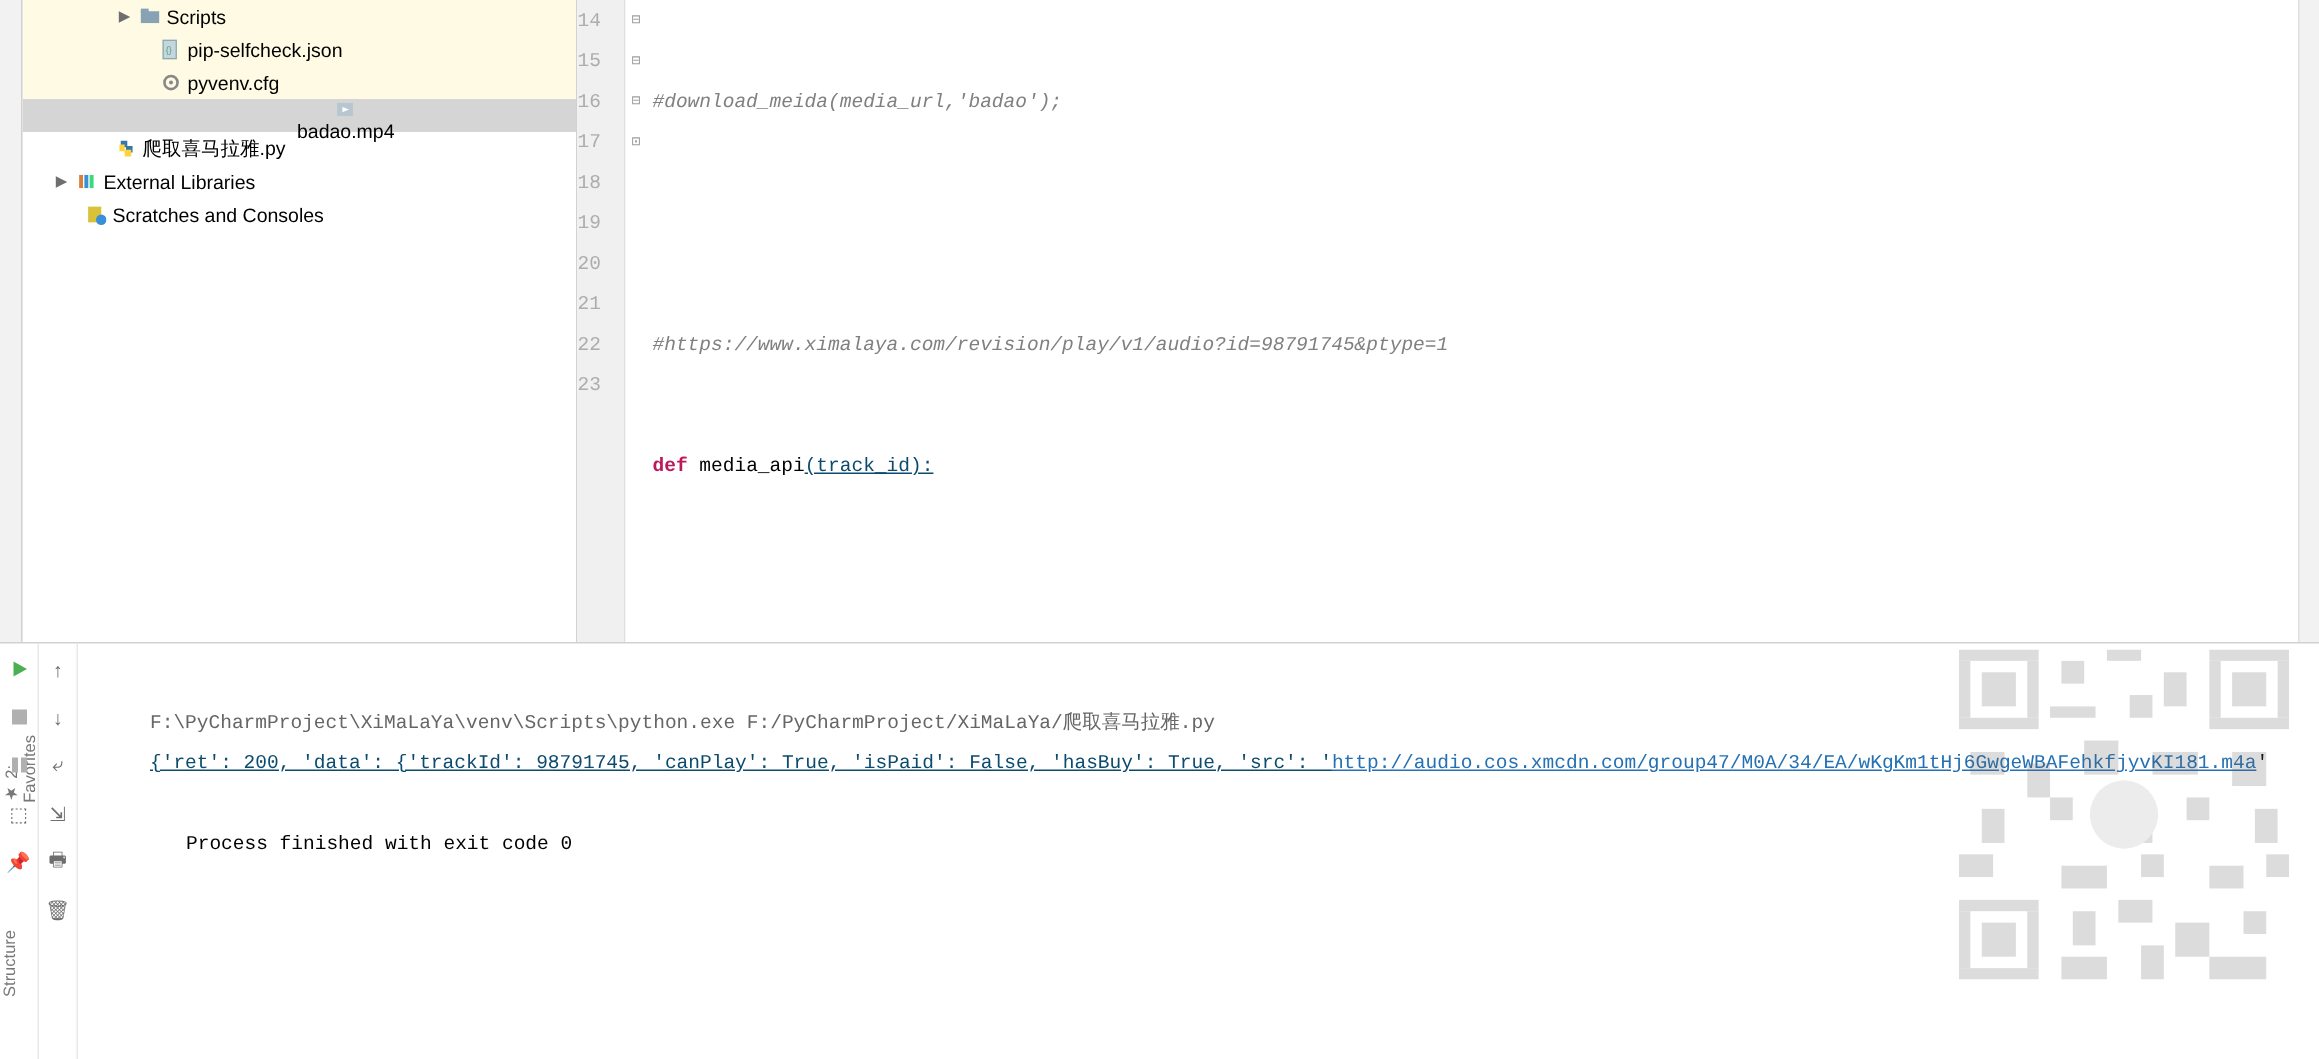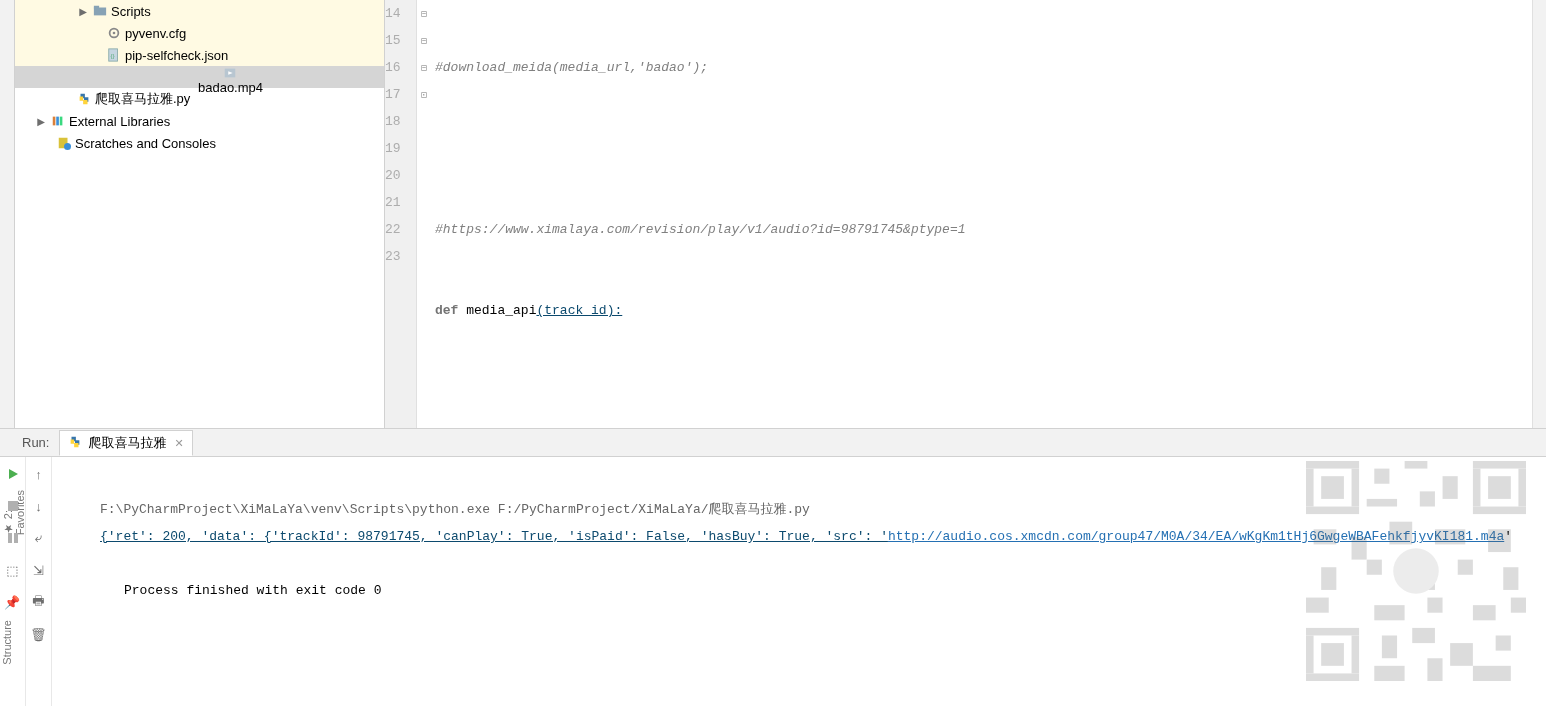--- a/index.html
+++ b/index.html
@@ -21,21 +21,21 @@
 .indent2 { padding-left: 90px; }
 .indent0b { padding-left: 18px; }
 .indent0c { padding-left: 40px; }
 .highlight-region { background: #fffae3; }
 .editor { flex: 1; display: flex; background: #fff; min-width: 0; }
 .gutter { width: 32px; background: #f0f0f0; border-right: 1px solid #e0e0e0; text-align: right; color: #adadad; font-family: "Consolas","Courier New",monospace; font-size: 13px; line-height: 27px; padding-right: 18px; }
 .fold-col { width: 14px; background: #fff; font-family: monospace; font-size: 10px; color: #a0a0a0; line-height: 27px; text-align: center; }
 .code { flex: 1; font-family: "Consolas","Courier New",monospace; font-size: 13px; line-height: 27px; white-space: pre; overflow: hidden; }
 .code .ln { height: 27px; padding-left: 4px; }
 .c-cmt { color: #808080; font-style: italic; }
-.c-kw { color: #737373; font-weight: bold; }
+.c-kw { color: #be185d; font-weight: bold; }
 .c-id { color: #0c4a6e; text-decoration: underline; }
 .c-fnname { color: #000; }
 .run-panel { border-top: 1px solid #d1d1d1; display: flex; flex-direction: column; height: 278px; }
 .run-header { height: 28px; background: #f2f2f2; border-bottom: 1px solid #d1d1d1; display: flex; align-items: center; }
 .run-label { padding: 0 10px 0 22px; color: #555; }
 .run-tab { display: flex; align-items: center; padding: 0 8px; height: 26px; background: #fff; border: 1px solid #d1d1d1; border-bottom: 1px solid #fff; margin-bottom: -1px; }
 .run-tab .close { margin-left: 8px; color: #999; font-size: 11px; }
 .run-body { flex: 1; display: flex; min-height: 0; position: relative; }
 .run-tools { width: 52px; display: flex; }
 .tool-col { width: 26px; display: flex; flex-direction: column; align-items: center; padding-top: 8px; gap: 14px; border-right: 1px solid #e8e8e8; }
@@ -68,34 +68,34 @@
               <svg class="icon-s" viewBox="0 0 16 16">
                 <rect x="1" y="4" width="14" height="9" fill="#87a2b5"></rect>
                 <rect x="1" y="2" width="6" height="3" fill="#87a2b5"></rect>
               </svg>
             </span>
           <span class="label">Scripts</span>
         </div>
         <div class="tree-item indent2">
           <span class="icon">
               <svg class="icon-s" viewBox="0 0 16 16">
-                <circle cx="8" cy="8" r="5" fill="none" stroke="#888" stroke-width="2"></circle>
-                <circle cx="8" cy="8" r="1.5" fill="#888"></circle>
+                <rect x="2" y="1" width="10" height="14" fill="#c5d6e0" stroke="#8aa"></rect>
+                <text x="4" y="11" font-size="7" fill="#5a7">{}</text>
               </svg>
             </span>
-          <span class="label">pyvenv.cfg</span>
+          <span class="label">pip-selfcheck.json</span>
         </div>
         <div class="tree-item indent2">
           <span class="icon">
               <svg class="icon-s" viewBox="0 0 16 16">
-                <rect x="2" y="1" width="10" height="14" fill="#c5d6e0" stroke="#8aa"></rect>
-                <text x="4" y="11" font-size="7" fill="#5a7">{}</text>
+                <circle cx="8" cy="8" r="5" fill="none" stroke="#888" stroke-width="2"></circle>
+                <circle cx="8" cy="8" r="1.5" fill="#888"></circle>
               </svg>
             </span>
-          <span class="label">pip-selfcheck.json</span>
+          <span class="label">pyvenv.cfg</span>
         </div>
       </div>
       <div class="tree-item indent1 sel">
         <span class="icon">
             <svg class="icon-s" viewBox="0 0 16 16">
               <rect x="2" y="3" width="12" height="10" fill="#b8c6d1"></rect>
               <path d="M6 6 L11 8 L6 10 Z" fill="#fff"></path>
             </svg>
           </span>
         <span class="label">badao.mp4</span>
@@ -165,31 +165,20 @@
         
         
         
         
       </div>
       <div class="scroll-right"></div>
     </div>
   </div>
 
   <div class="run-panel">
-    <div class="run-header">
-      <span class="run-label">Run:</span>
-      <div class="run-tab">
-        <span class="icon"><svg class="icon-s" viewBox="0 0 16 16">
-              <path d="M4 2 h5 v4 h4 v5 h-5 v-4 h-4 z" fill="#3776ab"></path>
-              <path d="M7 9 h5 v5 h-5 v-4 h-4 v-5 h4 z" fill="#ffd43b"></path>
-            </svg></span>
-        <span style="padding-left:6px">爬取喜马拉雅</span>
-        <span class="close">✕</span>
-      </div>
-    </div>
     <div class="run-body">
       <div class="run-tools">
         <div class="tool-col">
           <div class="tool-btn run">
               <svg width="14" height="14" viewBox="0 0 14 14">
                 <path d="M3 2 L12 7 L3 12 Z"></path>
               </svg>
             </div>
           <div class="tool-btn">
               <svg width="12" height="12" viewBox="0 0 12 12">

